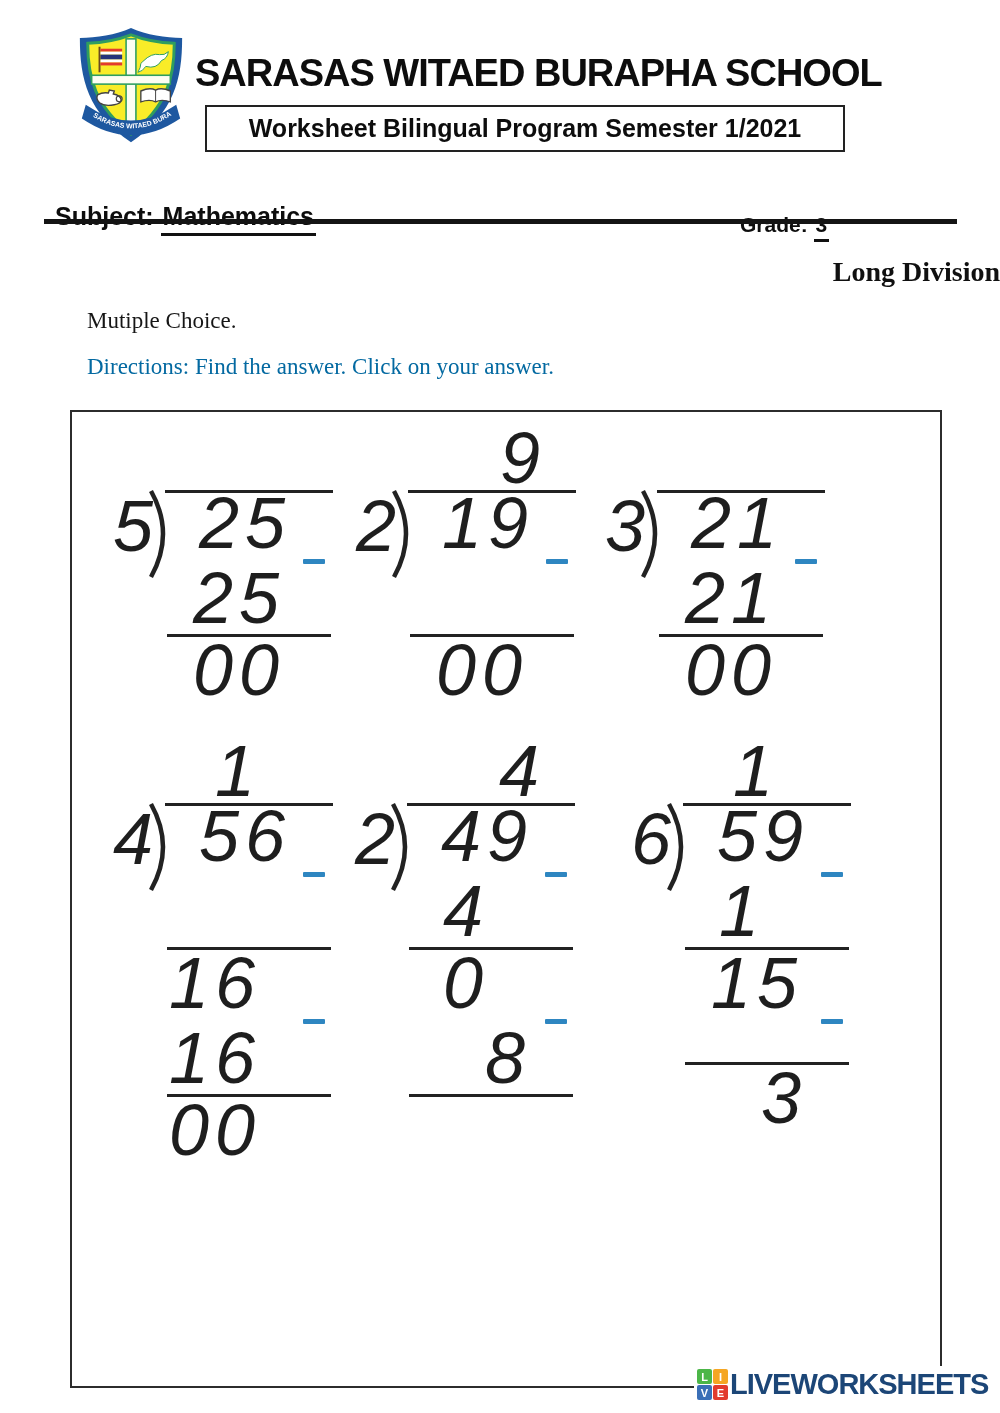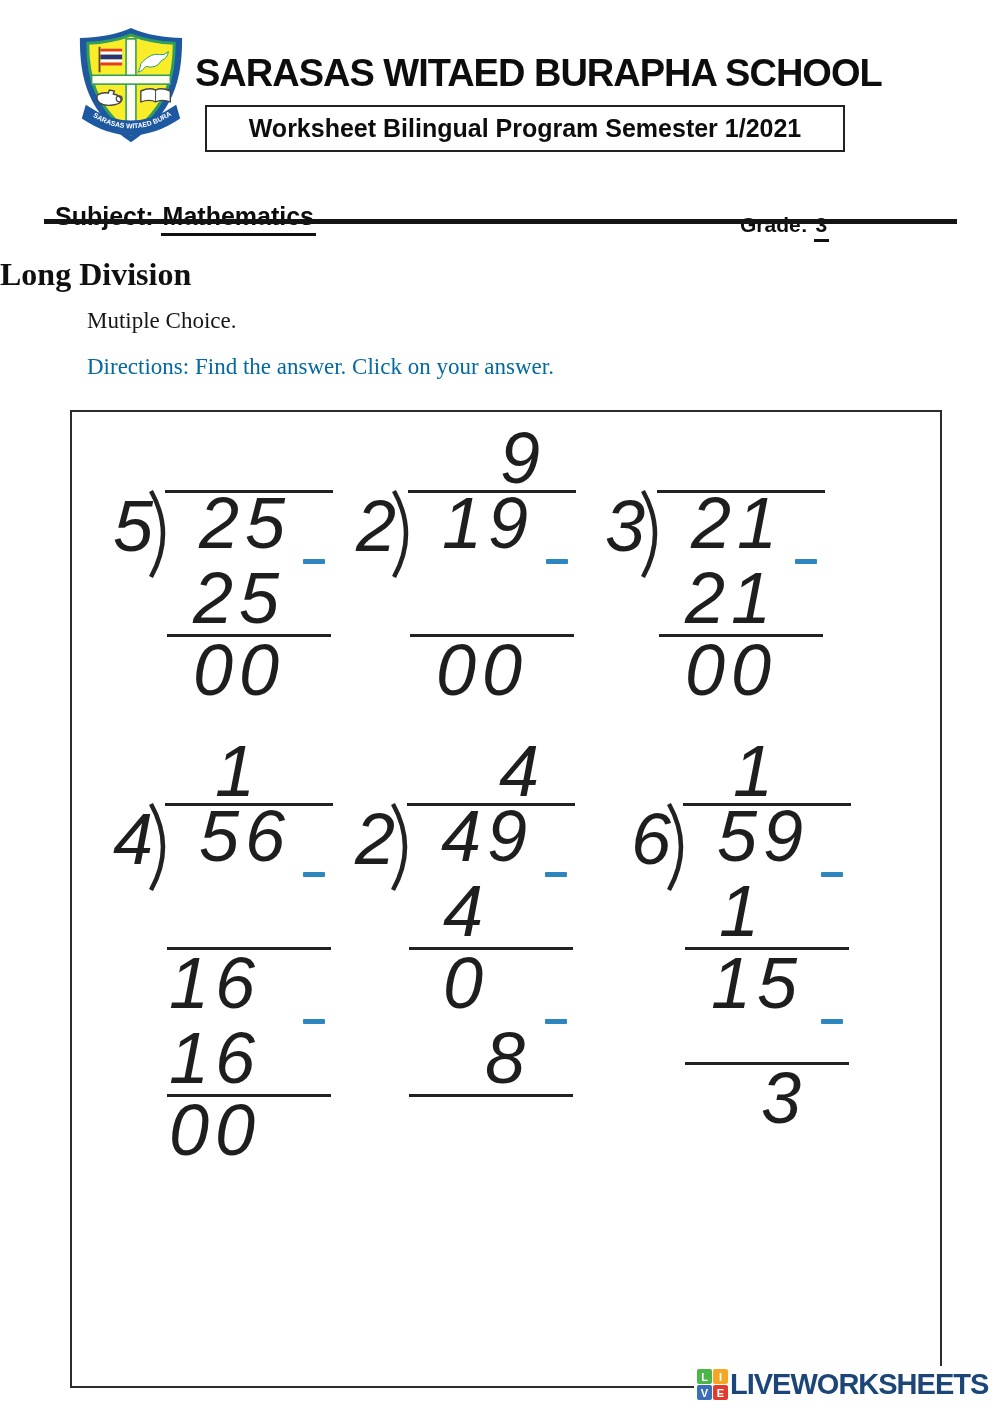--- a/index.html
+++ b/index.html
@@ -13,22 +13,22 @@
     font-size:38px; font-weight:bold; letter-spacing:-1px; color:#0d0d0d; white-space:nowrap; }
   .banner-box { position:absolute; left:205px; top:105px; width:640px; height:47px;
     border:2.5px solid #222; display:flex; align-items:center; justify-content:center;
     font-size:25px; font-weight:bold; color:#0d0d0d; }
   .subject-line { position:absolute; left:55px; top:202px; font-size:25px; font-weight:bold; color:#0d0d0d; }
   .grade-line { position:absolute; left:740px; top:186px; font-size:21px; font-weight:bold; color:#0d0d0d;margin-top:27px; }
   .uval { display:inline-block; border-bottom:3px solid #111; padding:0 2px 2px 2px; }
   .rule { position:absolute; left:44px; top:219px; width:913px; height:5px; background:#141414; }
 
   
-  .ws-title { position:absolute; left:0; top:256px; width:1000px; text-align:left;
-    font-family:"Liberation Serif", serif; font-size:32px; font-weight:bold; color:#101010; }
+  .ws-title { position:absolute; left:0; top:256px; width:1000px; text-align:right;
+    font-family:"Liberation Serif", serif; font-size:28px; font-weight:bold; color:#101010; }
   .ws-mode { position:absolute; left:87px; top:308px; font-family:"Liberation Serif", serif; font-size:23px; color:#161616; }
   .ws-directions { position:absolute; left:87px; top:354px; font-family:"Liberation Serif", serif; font-size:23px; color:#0369a1; }
 
   
   .big-box { position:absolute; left:70px; top:410px; width:872px; height:978px; border:2px solid #2c2c2c; background:#fff; }
 
   .problem { position:absolute; width:168px; }
   .row-num { height:62px; line-height:60px; font-size:72px; font-style:italic;
     letter-spacing:6px; color:var(--ink); white-space:nowrap; font-family:"Liberation Sans", sans-serif; }
   .quotient { padding-left:42px; }

